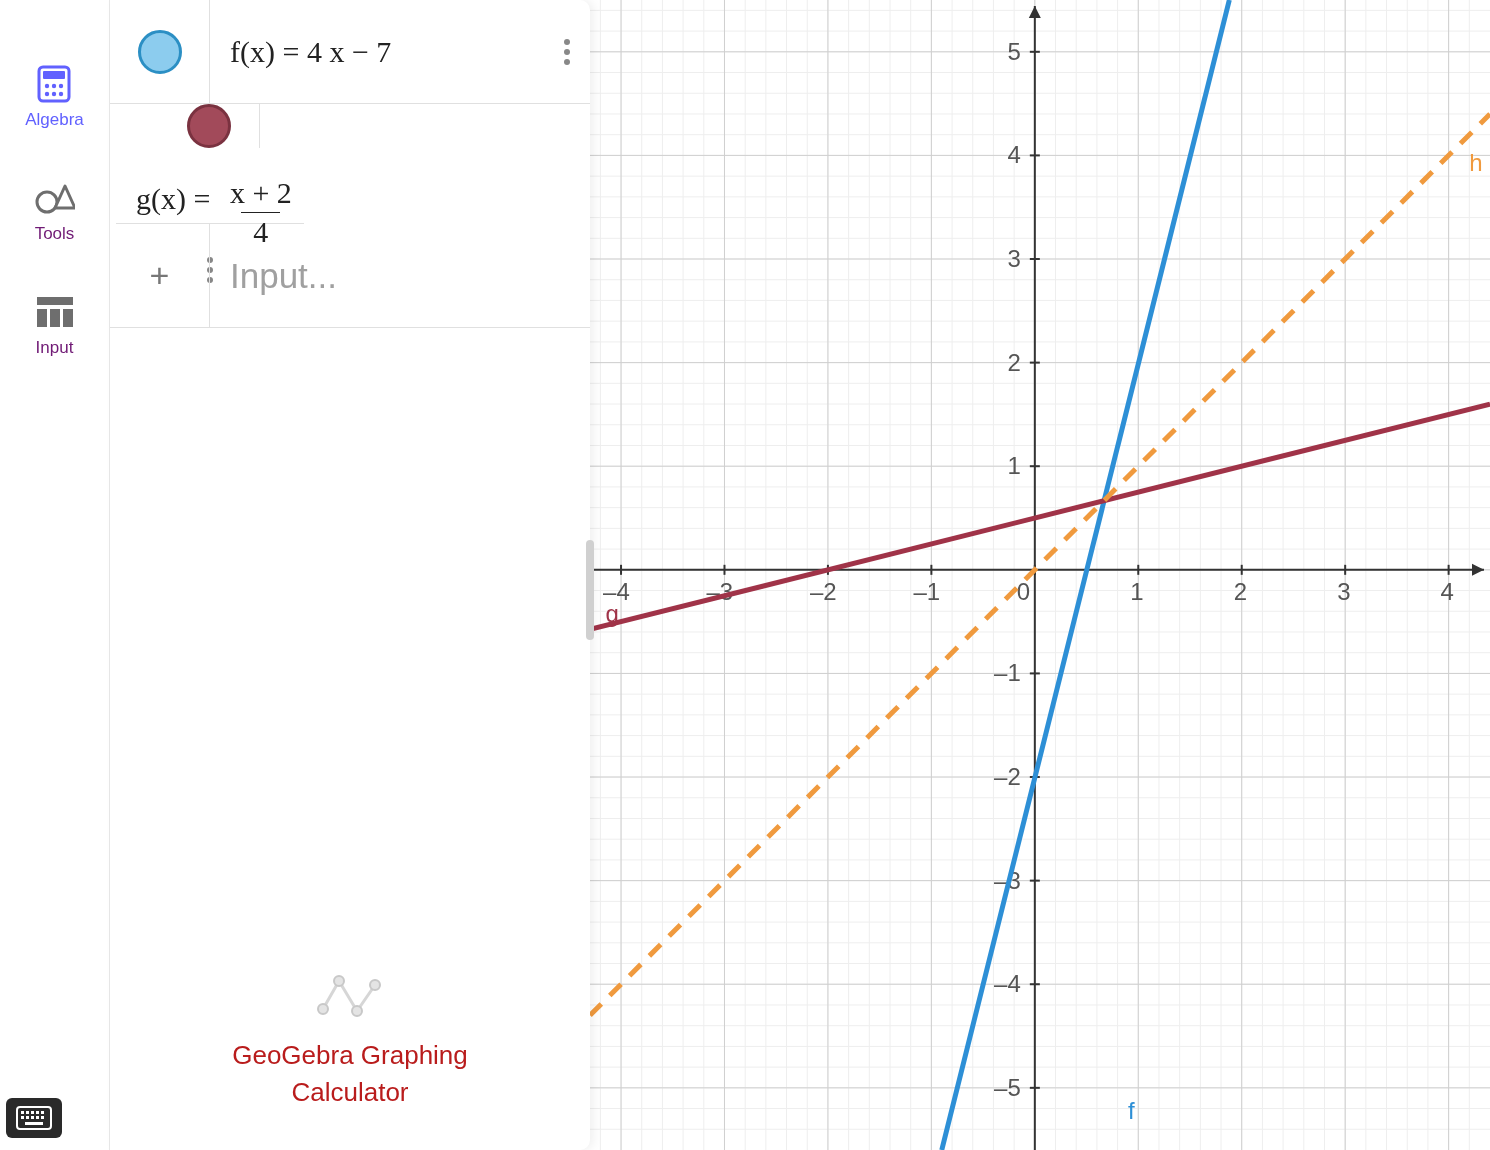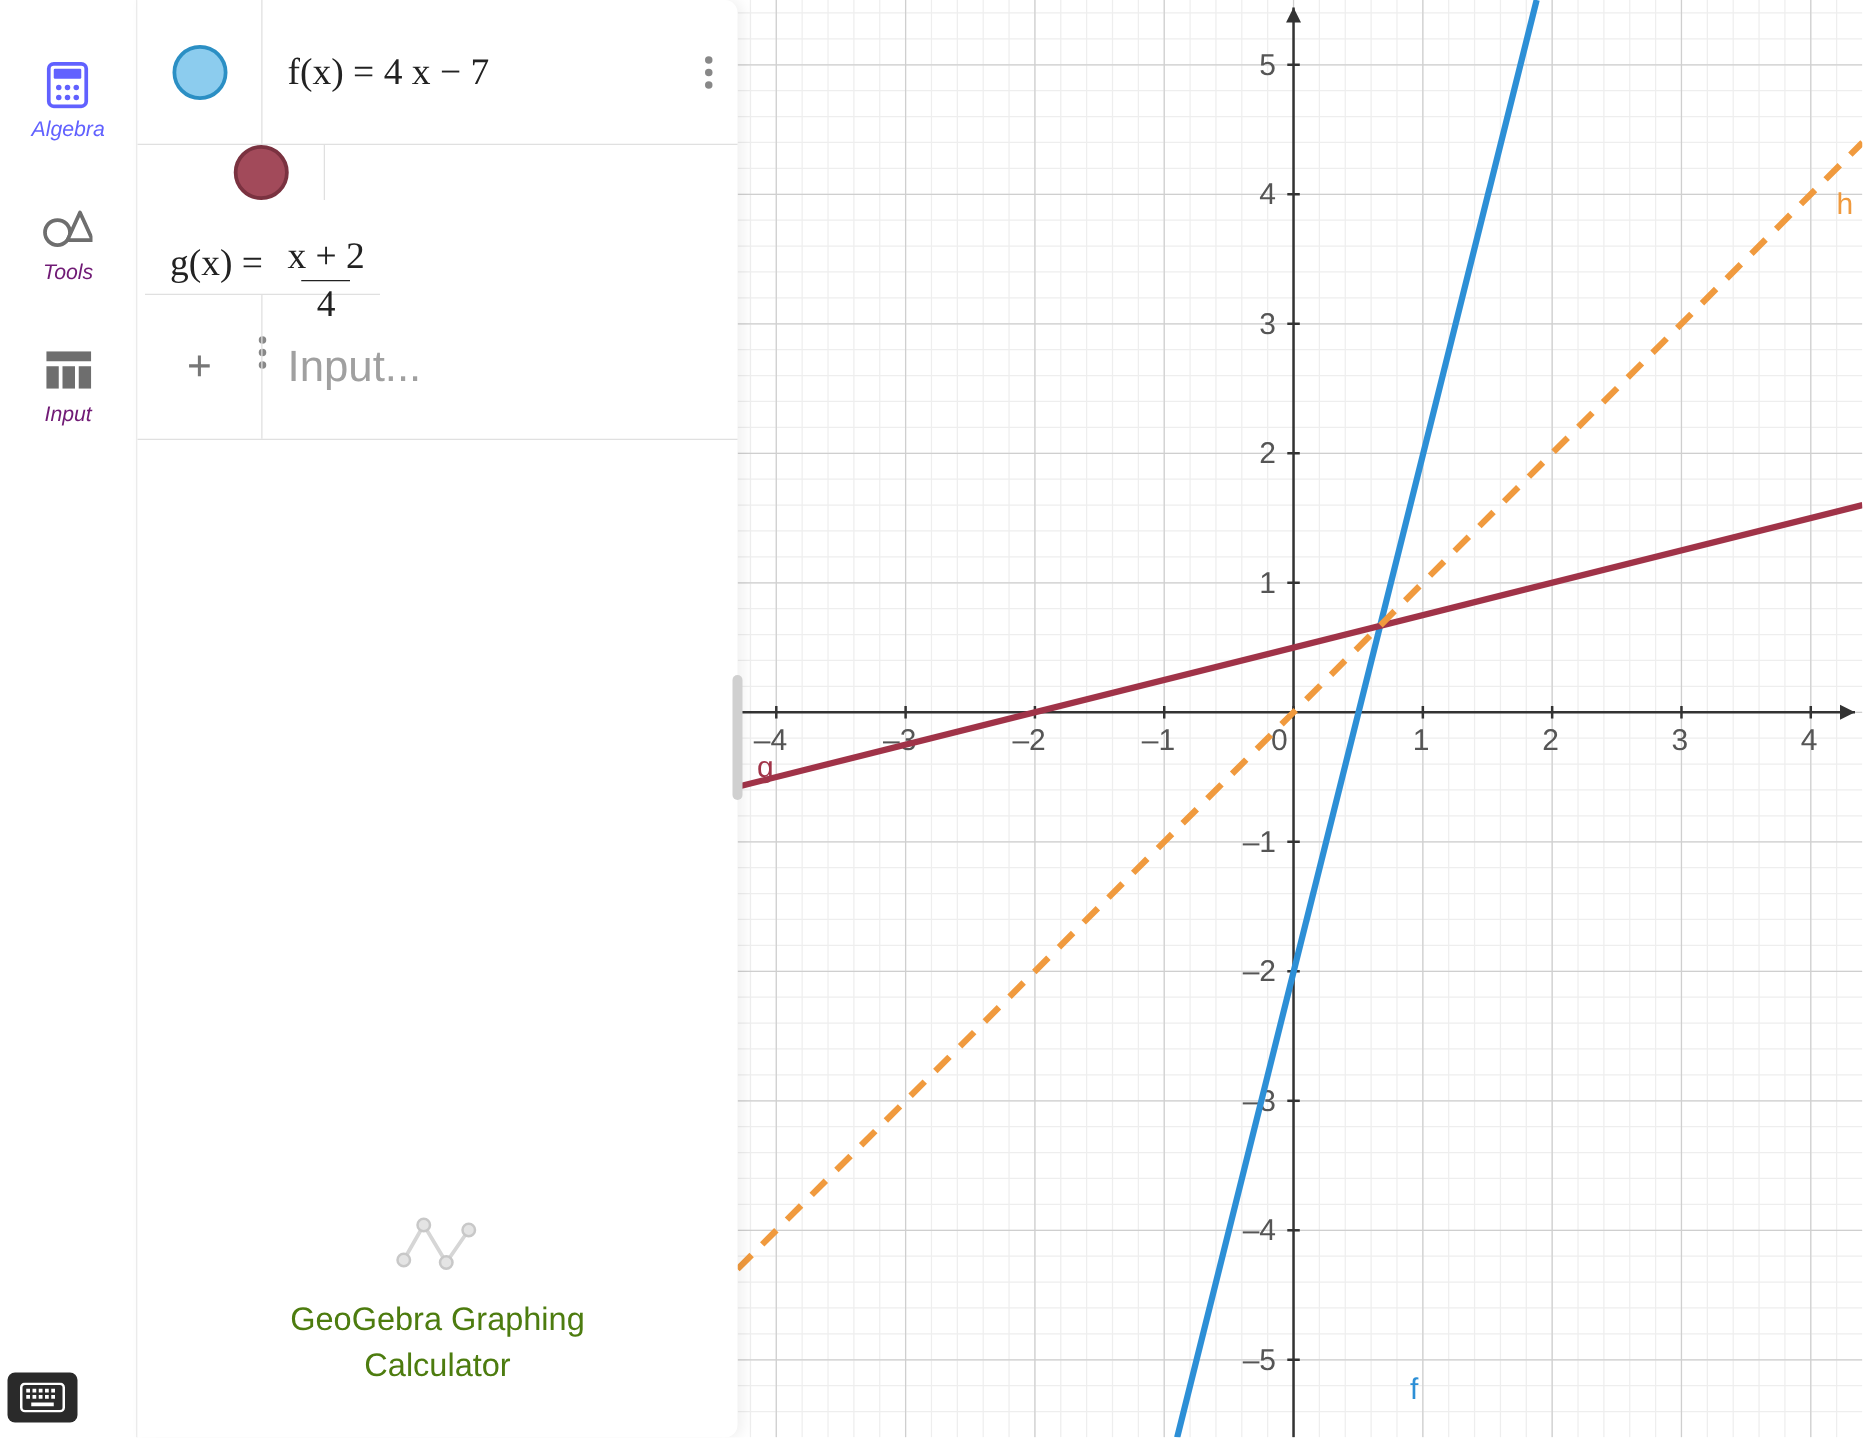--- a/index.html
+++ b/index.html
@@ -1,48 +1,48 @@
 <!DOCTYPE html>
 <html><head>
 <meta charset="utf-8">
 <style>
 * { box-sizing: border-box; margin: 0; padding: 0; }
 body { font-family: -apple-system, BlinkMacSystemFont, "Segoe UI", Arial, sans-serif; background: #fff; width: 1490px; height: 1150px; overflow: hidden; }
 .app { display: flex; width: 100%; height: 100%; }
 
 
-.leftnav { width: 110px; background: #fff; border-right: 1px solid #e8e8e8; display: flex; flex-direction: column; align-items: center; padding-top: 50px; font-style: italic; }
+.leftnav { width: 110px; background: #fff; border-right: 1px solid #e8e8e8; display: flex; flex-direction: column; align-items: center; padding-top: 66px; }
 .leftnav .navitem { display: flex; flex-direction: column; align-items: center; gap: 8px; cursor: pointer; margin-bottom: 50px; }
 .leftnav .navitem .ico { width: 40px; height: 36px; display: flex; align-items: center; justify-content: center; }
 .leftnav .navitem .lbl { font-size: 17px; color: #701a75; }
 .leftnav .navitem.active .lbl { color: #6161ff; }
 
 
 .panel { width: 480px; background: #fff; display: flex; flex-direction: column; box-shadow: 4px 0 10px rgba(0,0,0,0.06); border-top-right-radius: 10px; border-bottom-right-radius: 10px; position: relative; z-index: 2; }
 .rows { }
-.row { display: flex; align-items: center; border-bottom: 1px solid #e0e0e0; height: 116px; }
+.row { display: flex; align-items: center; border-bottom: 1px solid #e0e0e0; height: 104px; }
 .row.fraction { height: 120px; align-items: center; }
 .row .colordot-cell { width: 100px; display: flex; align-items: center; justify-content: center; border-right: 1px solid #e0e0e0; height: 100%; }
 .colordot { width: 44px; height: 44px; border-radius: 50%; border: 3px solid #333; }
 .row .expr-cell { flex: 1; padding-left: 20px; font-family: "Times New Roman", serif; font-size: 30px; color: #222; display: flex; align-items: center; }
 .row .menu-cell { width: 46px; display: flex; align-items: center; justify-content: center; }
 .dots3 { display: flex; flex-direction: column; gap: 4px; cursor: pointer; padding: 8px; }
 .dots3 span { width: 6px; height: 6px; border-radius: 50%; background: #888; }
 
 .row.inputrow .colordot-cell { }
 .plusicon { font-size: 34px; color: #777; }
 .inputfake { color: #a0a0a0; font-family: -apple-system, Arial, sans-serif; font-size: 35px; }
 
 .fraction { display: inline-flex; flex-direction: column; align-items: center; margin: 0 6px; }
 .fraction .num { padding: 0 6px 2px 6px; margin-top: 28px; }
 .fraction .den { border-top: 1.5px solid #222; padding: 2px 12px 0 12px; }
 
 .panel-footer { margin-top: auto; display: flex; flex-direction: column; align-items: center; padding-bottom: 40px; gap: 12px; }
 .panel-footer .logo { }
-.panel-footer .footertext { color: #4d7c0f; font-size: 26px; text-align: center; line-height: 1.4; }
+.panel-footer .footertext { color: #b91c1c; font-size: 26px; text-align: center; line-height: 1.4; }
 
 .divider-handle { position: absolute; right: -4px; top: 540px; width: 8px; height: 100px; background: #d0d0d0; border-radius: 4px; cursor: ew-resize; }
 
 
 .graph { flex: 1; position: relative; background: #fff; }
 .graph svg { position: absolute; inset: 0; }
 
 .kbd-btn { position: absolute; left: 6px; bottom: 12px; width: 56px; height: 40px; background: #2a2a2a; border-radius: 6px; display: flex; align-items: center; justify-content: center; cursor: pointer; z-index: 5; }
 .kbd-btn svg { }
 

